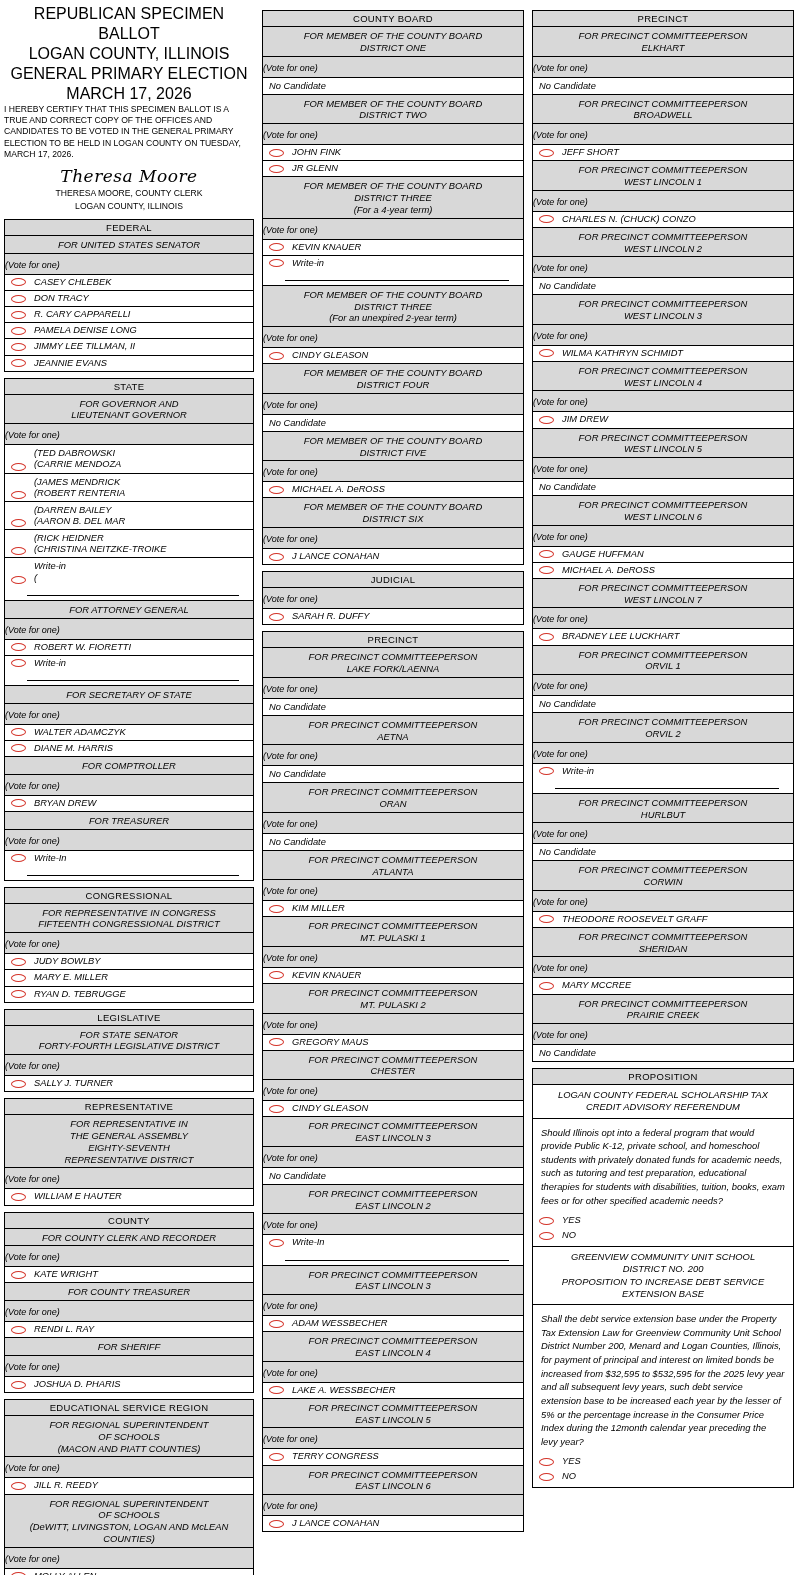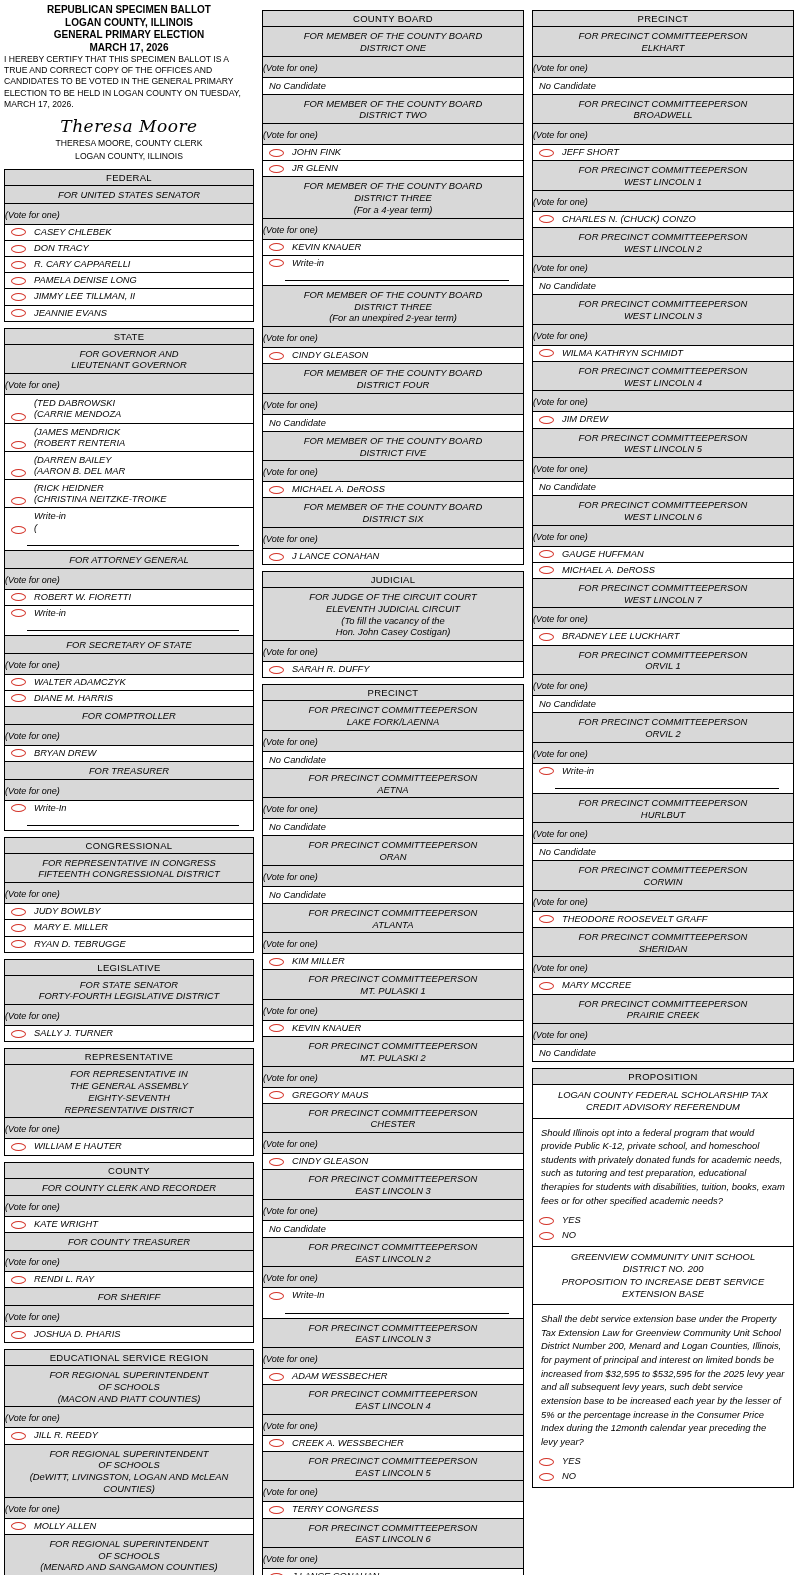--- a/index.html
+++ b/index.html
@@ -18,21 +18,21 @@
     gap: 8px;
     padding: 4px 4px 0 4px;
   }
   .col { width: 258px; }
   .col1 { width: 250px; }
   .col2 { width: 262px; }
   .col3 { width: 262px; }
 
   
   .hdr { text-align:center; }
-  .hdr .t1 { font-weight: bold; font-size: 10px; line-height: 1.25; }
+  .hdr .t1 { font-weight: normal; font-size: 16px; line-height: 1.25; }
   .hdr .cert {
     font-size: 8.6px; text-align: left; line-height: 1.3; margin-top: 0;
   }
   .sig {
     text-align:center; font-family:"DejaVu Serif", serif; font-style: italic;
     font-size: 17px; margin-top: 6px; letter-spacing:.5px;
   }
   .hdr .clerk { font-size: 8.6px; margin-top: 2px; line-height:1.35; }
 
   
@@ -436,21 +436,20 @@
               <span class="oval"></span>
               <span class="nm">J LANCE CONAHAN</span>
             </div>
           </div>
         </div>
       </div>
 
     <div class="secbar">JUDICIAL</div>
     <div id="c2-b">
         <div class="cblock">
-          <div class="chead"><span>FOR JUDGE OF THE CIRCUIT COURT</span><span class="sub">ELEVENTH JUDICIAL CIRCUIT</span><span class="sub">(To fill the vacancy of the</span><span class="sub">Hon. John Casey Costigan)</span></div>
           <div class="vote">(Vote for one)</div>
           <div class="cands">
             <div class="cand">
               <span class="oval"></span>
               <span class="nm">SARAH R. DUFFY</span>
             </div>
           </div>
         </div>
       </div>
 
@@ -544,21 +543,21 @@
               <span class="nm">ADAM WESSBECHER</span>
             </div>
           </div>
         </div>
         <div class="cblock">
           <div class="chead"><span>FOR PRECINCT COMMITTEEPERSON</span><span class="sub">EAST LINCOLN 4</span></div>
           <div class="vote">(Vote for one)</div>
           <div class="cands">
             <div class="cand">
               <span class="oval"></span>
-              <span class="nm">CREEK A. WESSBECHER</span>
+              <span class="nm">LAKE A. WESSBECHER</span>
             </div>
           </div>
         </div>
         <div class="cblock">
           <div class="chead"><span>FOR PRECINCT COMMITTEEPERSON</span><span class="sub">EAST LINCOLN 5</span></div>
           <div class="vote">(Vote for one)</div>
           <div class="cands">
             <div class="cand">
               <span class="oval"></span>
               <span class="nm">TERRY CONGRESS</span>

